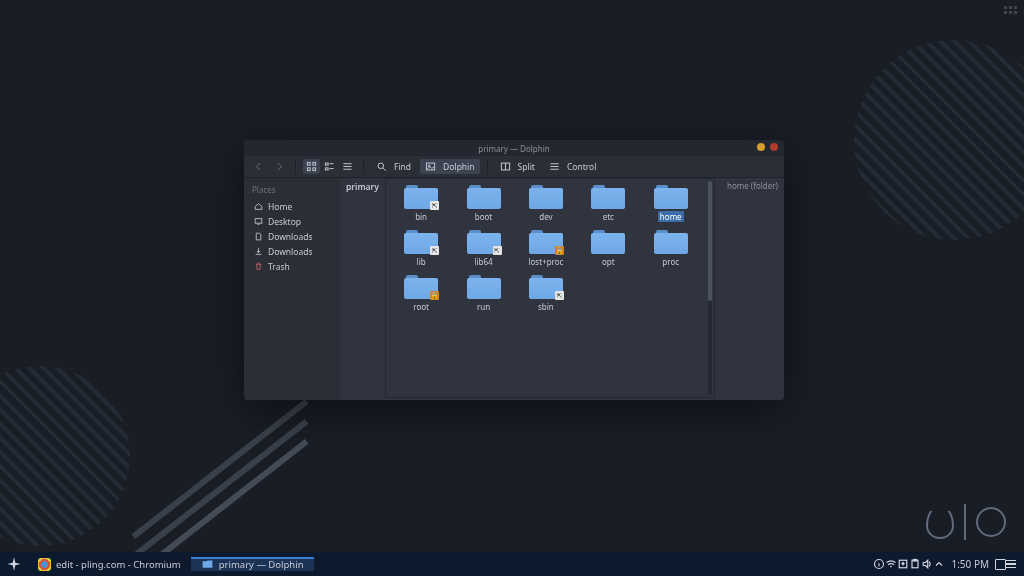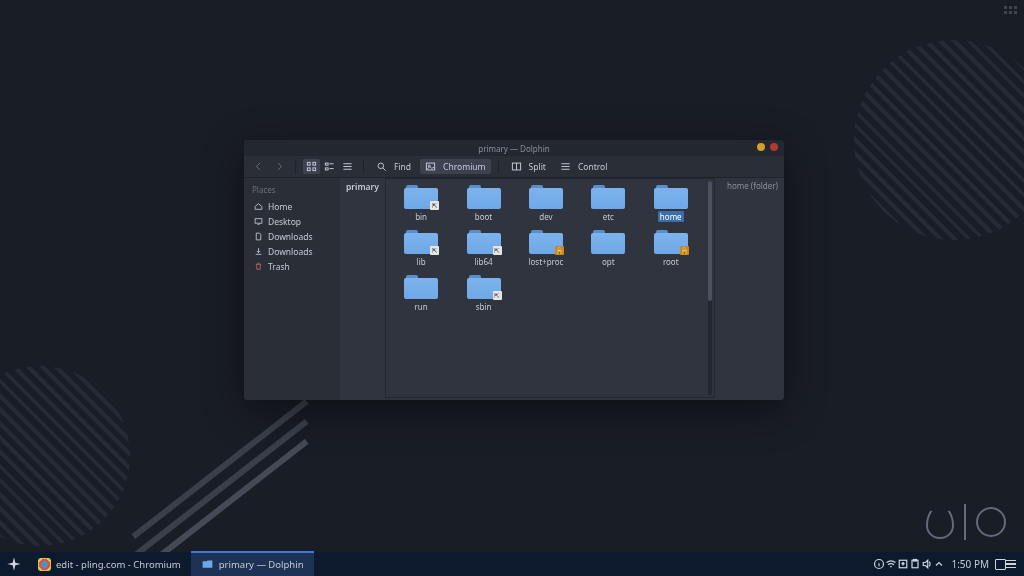--- a/index.html
+++ b/index.html
@@ -227,21 +227,21 @@
           <path d="M10 10l4 4"></path>
         </svg>
       <span>Find</span>
     </div>
     <div class="tb-btn active">
       <svg viewBox="0 0 16 16">
           <rect x="2" y="3" width="12" height="10"></rect>
           <circle cx="6" cy="7" r="1.3"></circle>
           <path d="M3 12l4-4 3 3 2-2 2 2"></path>
         </svg>
-      <span>Chromium</span>
+      <span>Dolphin</span>
     </div>
     <div class="tb-sep"></div>
     <div class="tb-btn">
       <svg viewBox="0 0 16 16">
           <rect x="2" y="3" width="12" height="10"></rect>
           <path d="M8 3v10"></path>
         </svg>
       <span>Split</span>
     </div>
     <div class="tb-btn">
@@ -360,20 +360,27 @@
               <div class="folder-ico">
                 <div class="tab"></div>
                 <div class="body"></div>
               </div>
               <div class="lbl">opt</div>
             </div>
             <div class="file-item">
               <div class="folder-ico">
                 <div class="tab"></div>
                 <div class="body"></div>
+              </div>
+              <div class="lbl">proc</div>
+            </div>
+            <div class="file-item">
+              <div class="folder-ico">
+                <div class="tab"></div>
+                <div class="body"></div>
                 <div class="badge lock">🔒</div>
               </div>
               <div class="lbl">root</div>
             </div>
             <div class="file-item">
               <div class="folder-ico">
                 <div class="tab"></div>
                 <div class="body"></div>
               </div>
               <div class="lbl">run</div>
@@ -397,21 +404,21 @@
     </div>
   </div>
 </div>
 
 <div class="taskbar">
   <div class="launcher">
     <svg viewBox="0 0 24 24">
       <path d="M12 2 L14 10 L22 12 L14 14 L12 22 L10 14 L2 12 L10 10 Z"></path>
     </svg>
   </div>
-  <div id="task-list" style="display:flex;">
+  <div id="task-list" style="display:flex;align-items:center;">
       <div class="task">
         <div class="app-ico ico-chromium"></div>
         <span>edit - pling.com - Chromium</span>
       </div>
       <div class="task active">
         <div class="app-ico ico-dolphin">
           <svg viewBox="0 0 16 16">
             <path d="M2 4h5l1-1h6v9H2z" fill="#6fa8e6" stroke="none"></path>
           </svg>
         </div>

